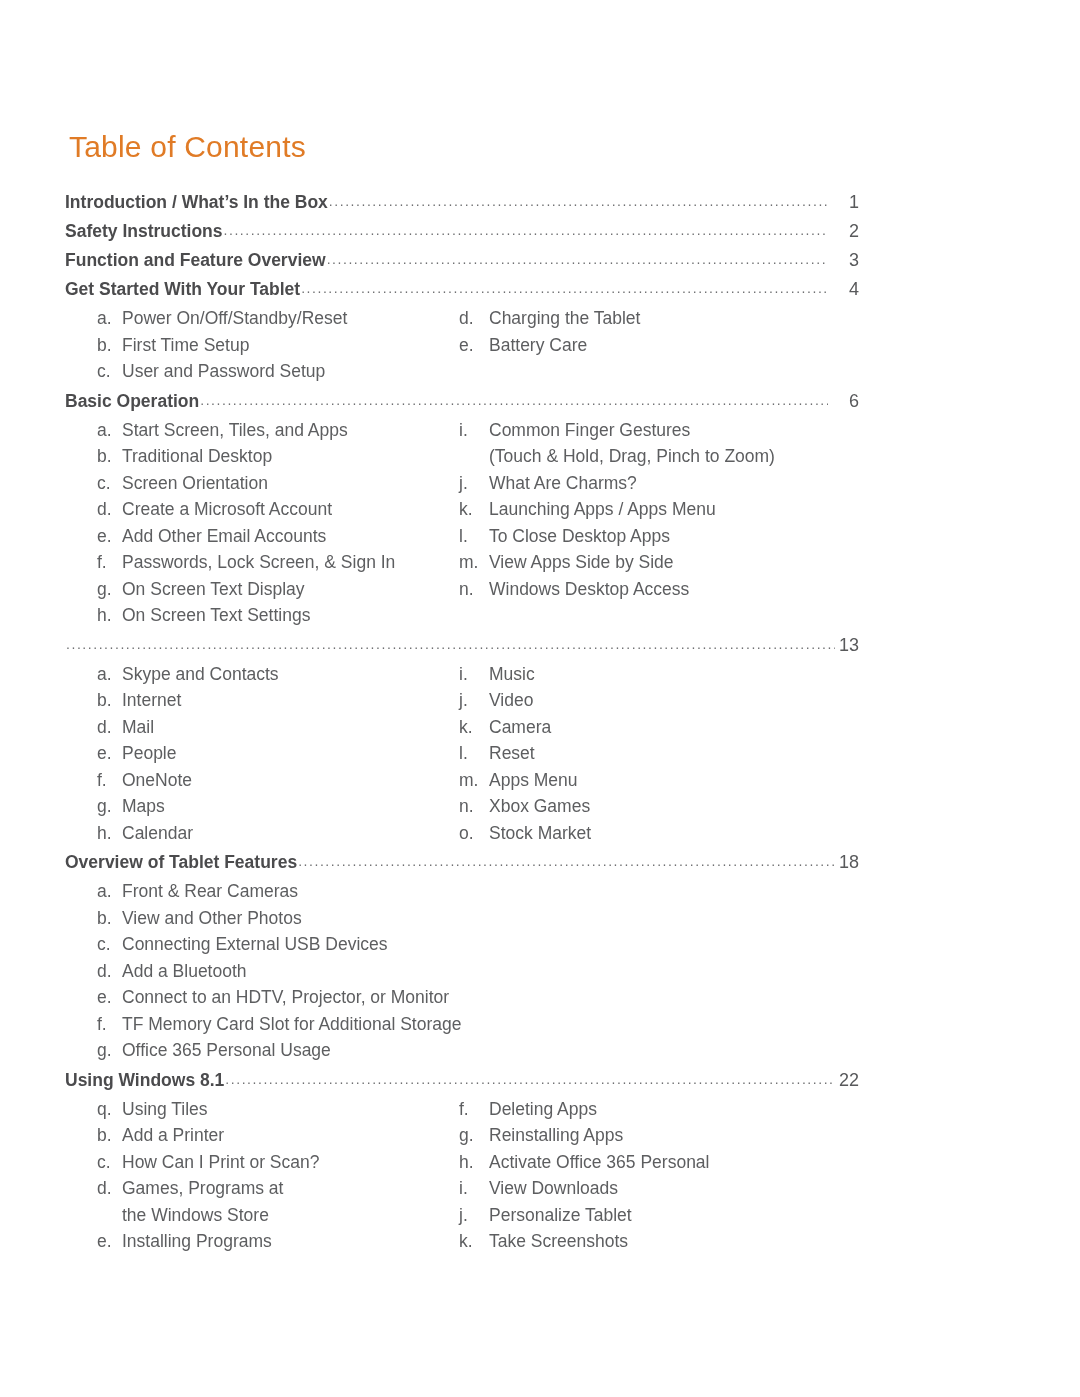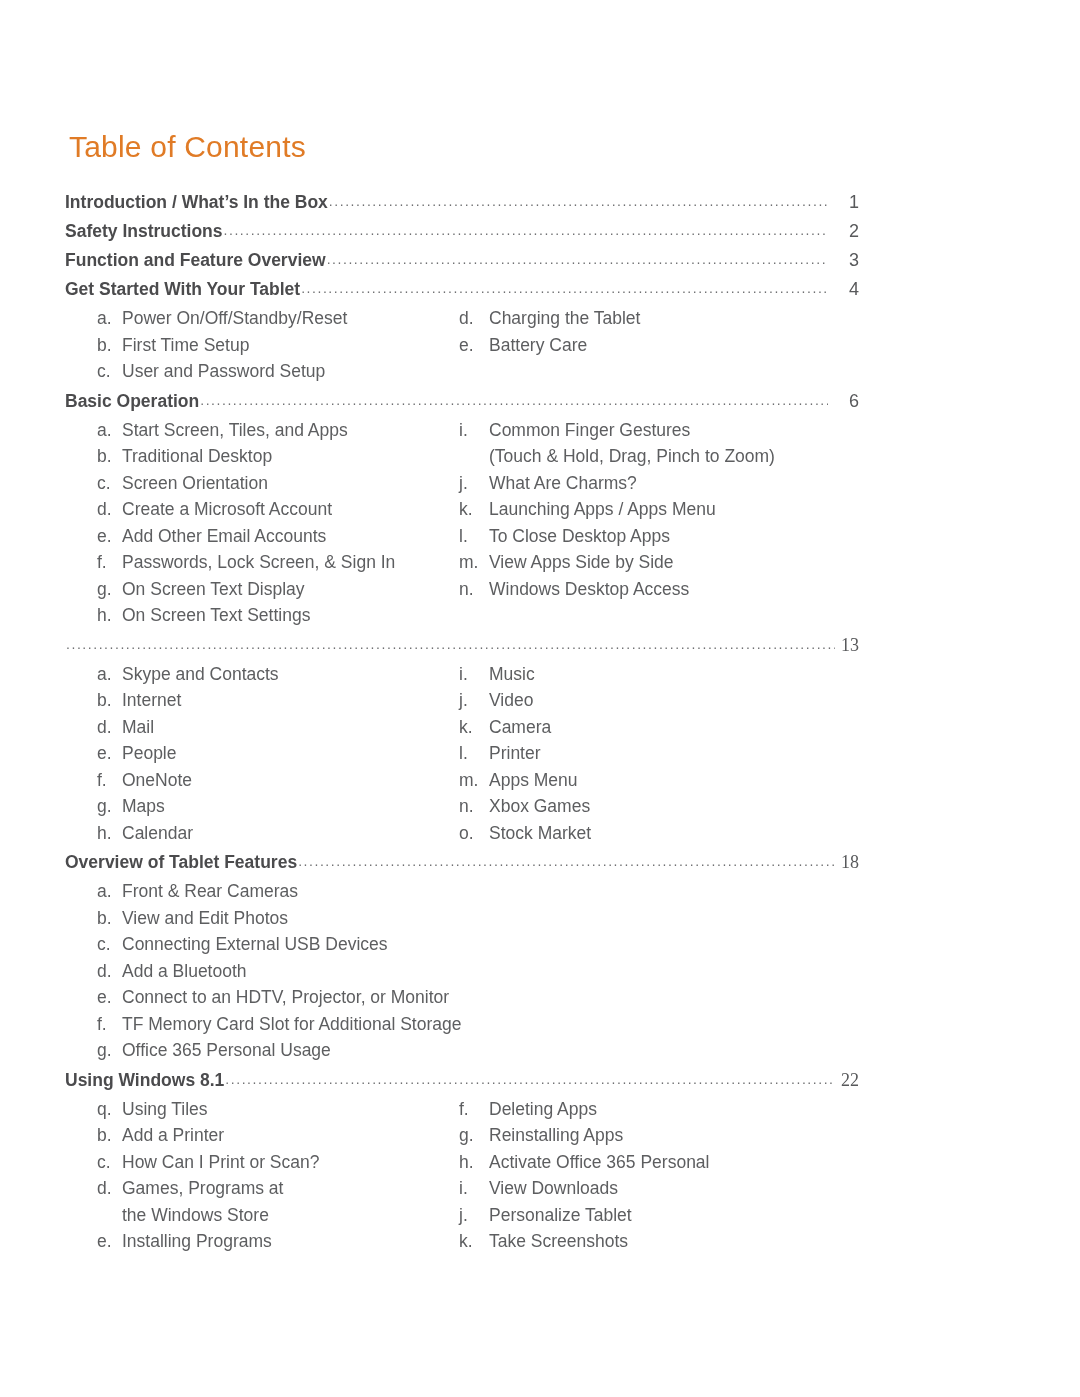--- a/index.html
+++ b/index.html
@@ -70,21 +70,21 @@
   }
   .entry-page {
     flex: 0 0 auto;
     font-weight: normal;
     font-size: 18px;
     color: #58595b;
     text-align: right;
     min-width: 24px;
   }
   .entry.single .entry-page { padding-left: 7px; }
-  .entry.double .entry-page { padding-left: 0px; font-family: Liberation Serif, serif; }
+  .entry.double .entry-page { padding-left: 0px; }
 
   
   .subgroup {
     display: flex;
     margin: 0 0 0 0;
     padding-top: 1px;
   }
   .col {
     display: flex;
     flex-direction: column;
@@ -282,21 +282,21 @@
           <div class="subitem">
             <span class="subitem-marker">j.</span>
             <span class="subitem-text">Video</span>
           </div>
           <div class="subitem">
             <span class="subitem-marker">k.</span>
             <span class="subitem-text">Camera</span>
           </div>
           <div class="subitem">
             <span class="subitem-marker">l.</span>
-            <span class="subitem-text">Printer</span>
+            <span class="subitem-text">Reset</span>
           </div>
           <div class="subitem">
             <span class="subitem-marker">m.</span>
             <span class="subitem-text">Apps Menu</span>
           </div>
           <div class="subitem">
             <span class="subitem-marker">n.</span>
             <span class="subitem-text">Xbox Games</span>
           </div>
           <div class="subitem">
@@ -312,21 +312,21 @@
         <span class="entry-page">18</span>
       </div>
       <div class="subgroup">
         <div class="col col-left">
           <div class="subitem">
             <span class="subitem-marker">a.</span>
             <span class="subitem-text">Front &amp; Rear Cameras</span>
           </div>
           <div class="subitem">
             <span class="subitem-marker">b.</span>
-            <span class="subitem-text">View and Edit Photos</span>
+            <span class="subitem-text">View and Other Photos</span>
           </div>
           <div class="subitem">
             <span class="subitem-marker">c.</span>
             <span class="subitem-text">Connecting External USB Devices</span>
           </div>
           <div class="subitem">
             <span class="subitem-marker">d.</span>
             <span class="subitem-text">Add a Bluetooth</span>
           </div>
           <div class="subitem">

